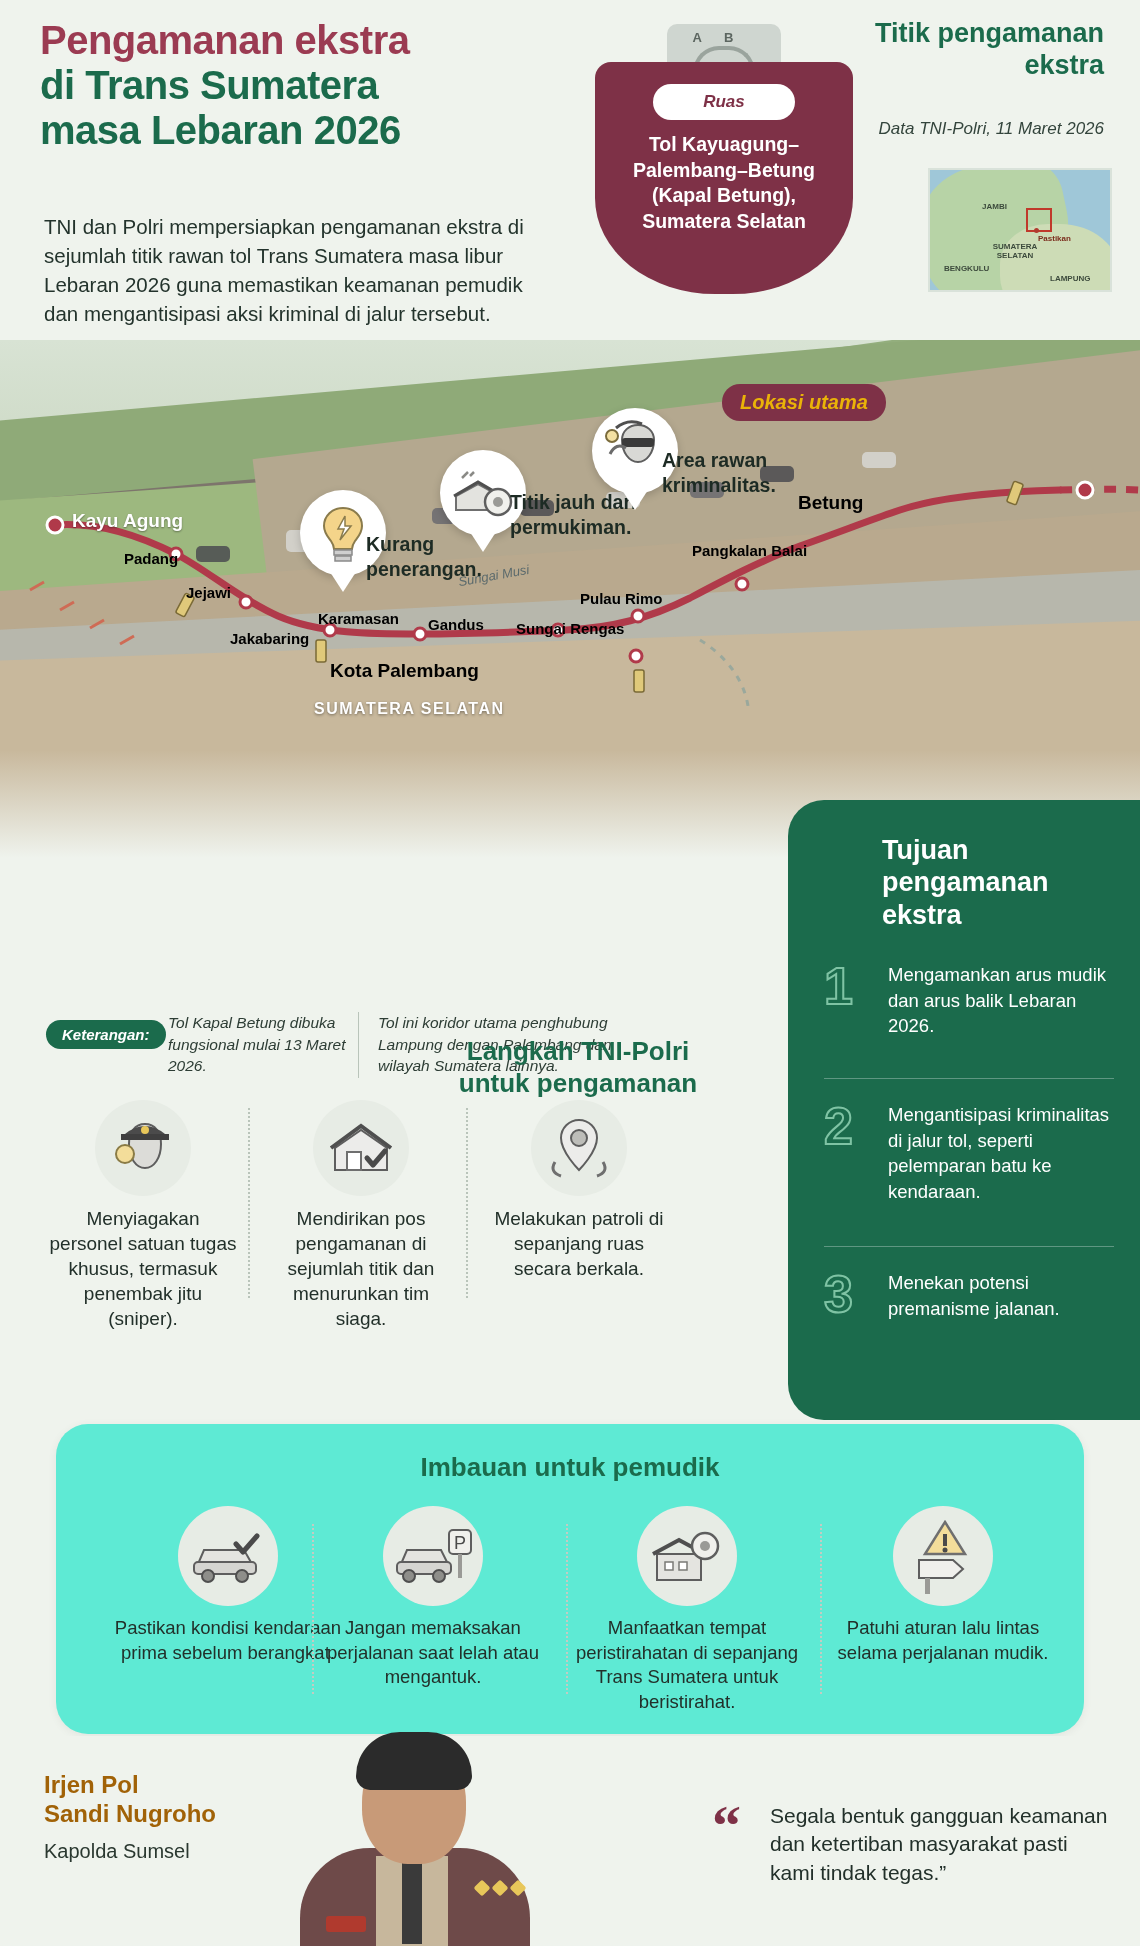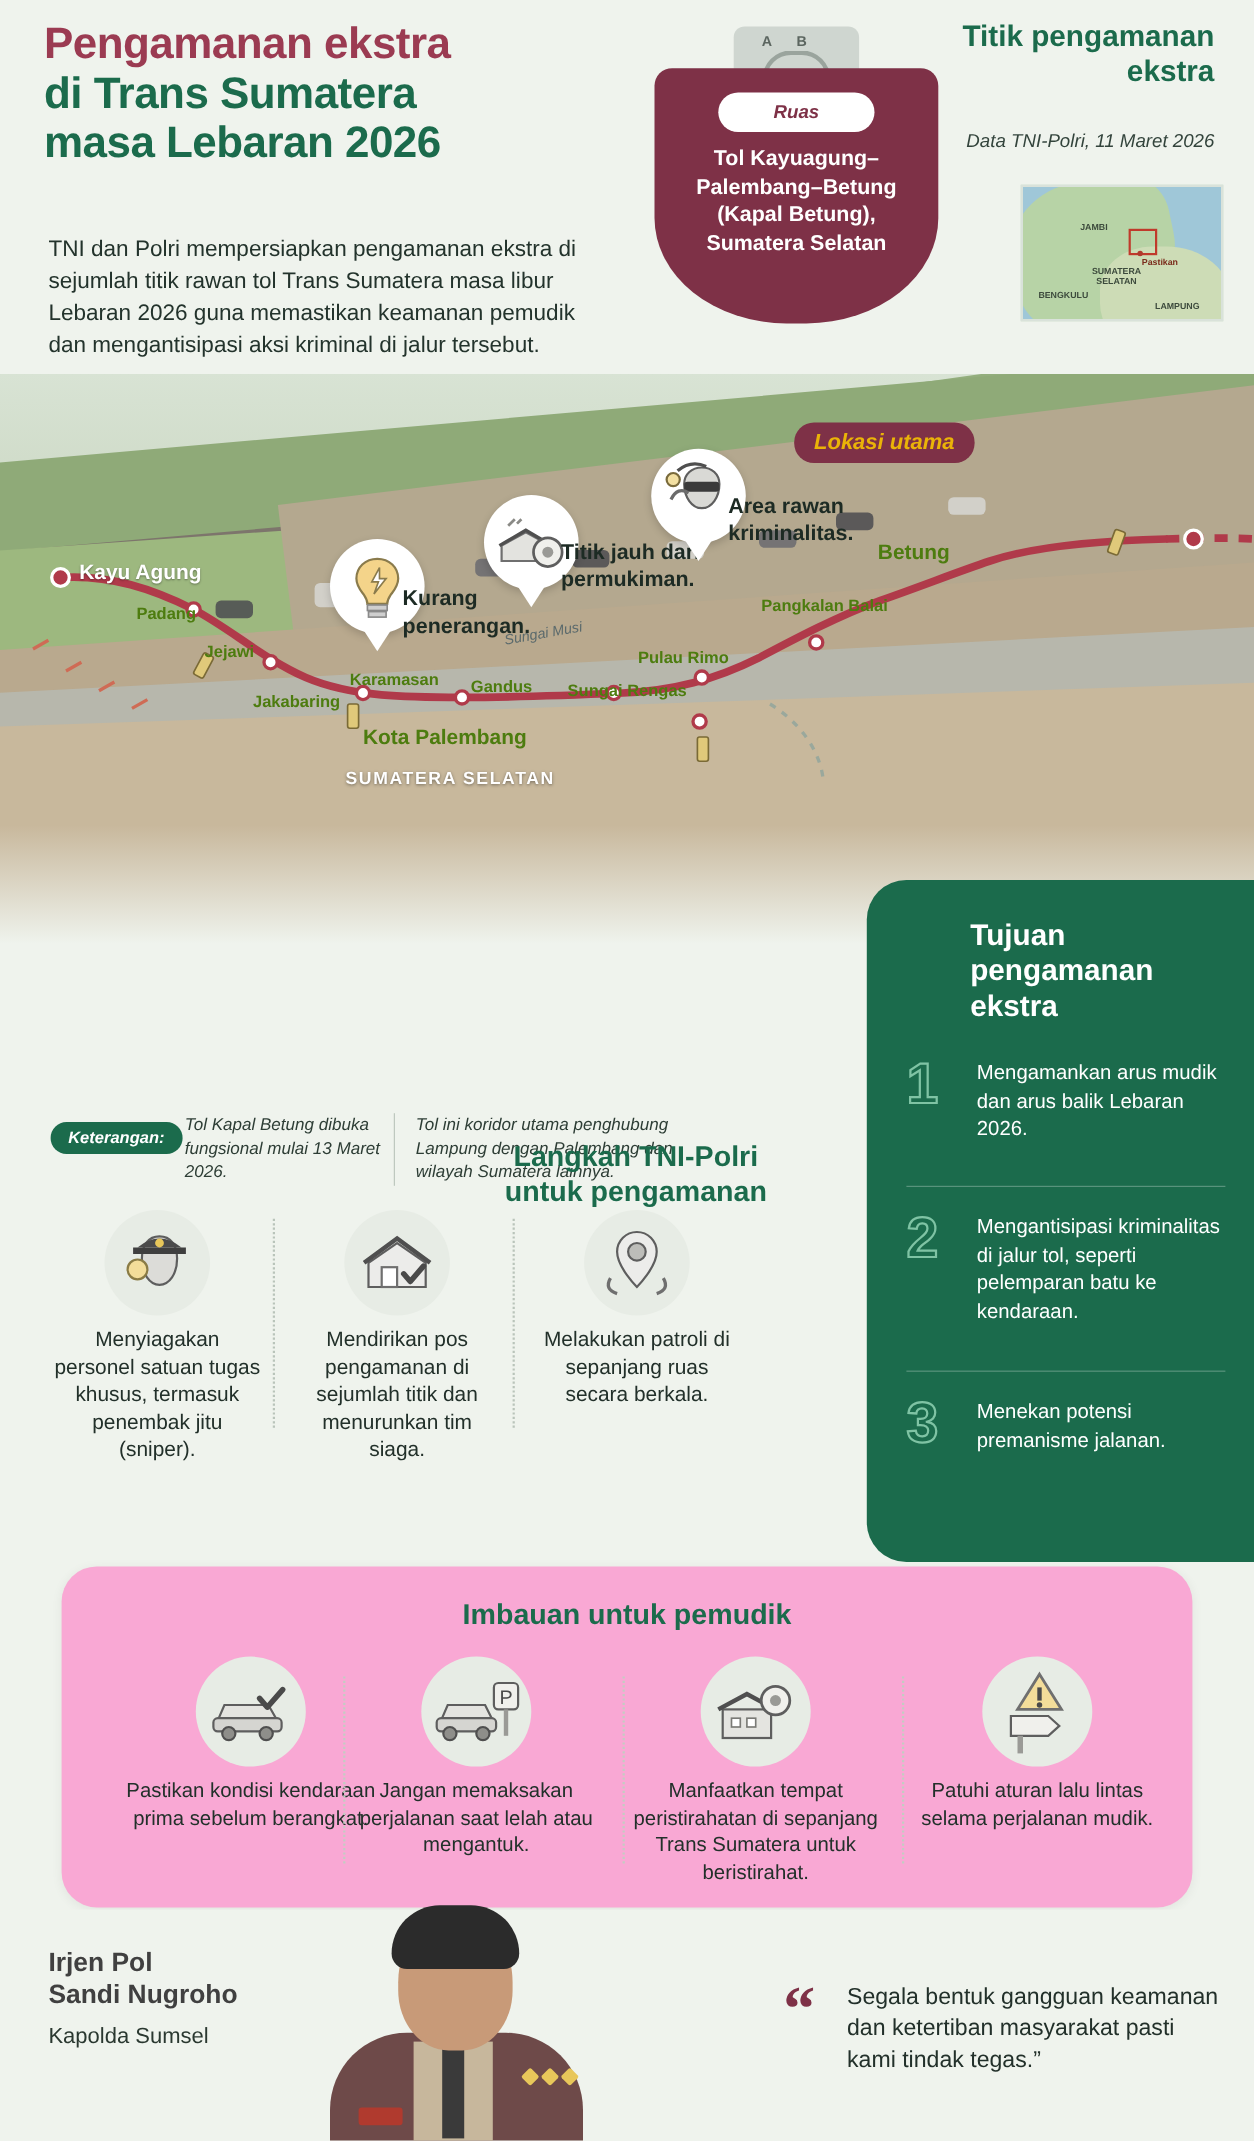--- a/index.html
+++ b/index.html
@@ -66,21 +66,21 @@
   .greenpatch { position: absolute; left: 620px; top: 0px; width: 560px; height: 230px; background: #93ae7d; transform: rotate(-8deg); }
   .embank { position: absolute; left: 260px; top: 60px; width: 960px; height: 180px; background: #b4a88f; transform: rotate(-7deg); }
   .mapfade { position: absolute; left: 0; bottom: 0; width: 1140px; height: 150px; background: linear-gradient(rgba(239,243,237,0), #eff3ed 72%); }
 
   .car { position: absolute; width: 34px; height: 16px; background: #4b4b50; border-radius: 5px; opacity: .85; }
   .car.l { background: #6a6a70; }
   .car.w { background: #d7d7d4; }
 
   
   .route { position: absolute; left: 0; top: 0; width: 1140px; height: 560px; }
-  .node-label { position: absolute; font-size: 15px; font-weight: bold; color: #4d7c0f; white-space: nowrap; }
+  .node-label { position: absolute; font-size: 15px; font-weight: bold; color: #000000; white-space: nowrap; }
   .node-label.big { font-size: 19px; }
   .node-label.white { color: #fff; text-shadow: 0 1px 2px rgba(0,0,0,.4); }
   .prov-label { position: absolute; font-size: 16px; font-weight: bold; color: #ffffff; letter-spacing: 1.5px; text-shadow: 0 1px 3px rgba(0,0,0,.45); }
   .river-label { position: absolute; font-size: 13px; font-style: italic; color: #5b6a6c; transform: rotate(-10deg); }
 
   
   .callout-circle { position: absolute; width: 86px; height: 86px; background: #fff; border-radius: 50%; box-shadow: 0 3px 8px rgba(0,0,0,.18); }
   .callout-tail { position: absolute; width: 0; height: 0; border-left: 13px solid transparent; border-right: 13px solid transparent; border-top: 20px solid #fff; }
   .callout-text { position: absolute; font-size: 19.5px; font-weight: bold; color: #1d2b24; line-height: 1.28; }
   .pill-dark { position: absolute; background: #7e3147; color: #eab308; font-size: 20px; font-style: italic; font-weight: bold; padding: 7px 18px; border-radius: 18px; }
@@ -99,30 +99,30 @@
   .goal-sep { position: absolute; left: 36px; width: 290px; height: 1px; background: rgba(255,255,255,.3); }
 
   
   .steps-title { position: absolute; left: 428px; top: 1036px; width: 300px; text-align: center; font-size: 26px; font-weight: bold; color: #1b6b4c; line-height: 1.22; }
   .step { position: absolute; top: 1100px; width: 190px; text-align: center; }
   .step .ico { width: 96px; height: 96px; margin: 0 auto 10px; background: #e7ece5; border-radius: 50%; position: relative; }
   .step .cap { font-size: 19px; line-height: 1.32; color: #22302a; }
   .step-sep { position: absolute; width: 0; border-left: 2px dotted #b9c4ba; }
 
   
-  .imb { position: absolute; left: 56px; top: 1424px; width: 1028px; height: 310px; background: #f9a8d4; border-radius: 32px; box-shadow: 0 2px 10px rgba(0,0,0,.06); }
+  .imb { position: absolute; left: 56px; top: 1424px; width: 1028px; height: 310px; background: #5eead4; border-radius: 32px; box-shadow: 0 2px 10px rgba(0,0,0,.06); }
   .imb h2 { position: absolute; top: 28px; width: 100%; text-align: center; font-size: 26px; font-weight: bold; color: #1b6b4c; }
   .imb-item { position: absolute; top: 82px; width: 230px; text-align: center; }
   .imb-item .ico { width: 100px; height: 100px; margin: 0 auto 10px; background: #e7ece5; border-radius: 50%; position: relative; }
   .imb-item .cap { font-size: 18.5px; line-height: 1.33; color: #22302a; }
   .imb-sep { position: absolute; top: 100px; height: 170px; border-left: 2px dotted #c3ccc2; }
 
   
   .footer { position: absolute; left: 0; bottom: 0; width: 1140px; height: 210px; background: #eff3ed; }
-  .f-name { position: absolute; left: 44px; top: 1770px; font-size: 24px; font-weight: bold; color: #404040; line-height: 1.22; }
+  .f-name { position: absolute; left: 44px; top: 1770px; font-size: 24px; font-weight: bold; color: #a16207; line-height: 1.22; }
   .f-role { position: absolute; left: 44px; top: 1840px; font-size: 20px; color: #2a3830; }
   .quote-mark { position: absolute; left: 712px; top: 1806px; font-size: 58px; font-weight: bold; color: #7e3147; line-height: .7; font-family: "Liberation Serif", serif; }
   .quote { position: absolute; left: 770px; top: 1802px; width: 340px; font-size: 21px; line-height: 1.35; color: #22302a; }
 
   .portrait { position: absolute; left: 290px; top: 1730px; width: 250px; height: 216px; }
   .p-head { position: absolute; left: 72px; top: 10px; width: 104px; height: 124px; background: #c89a78; border-radius: 50% 50% 44% 44%; }
   .p-hair { position: absolute; left: 66px; top: 2px; width: 116px; height: 58px; background: #2b2b2b; border-radius: 56px 56px 18px 18px; }
   .p-body { position: absolute; left: 10px; top: 118px; width: 230px; height: 100px; background: #6e4a49; border-radius: 70px 70px 0 0; }
   .p-shirt { position: absolute; left: 86px; top: 126px; width: 72px; height: 92px; background: #c7b79c; }
   .p-tie { position: absolute; left: 112px; top: 130px; width: 20px; height: 84px; background: #3a3a3a; }

